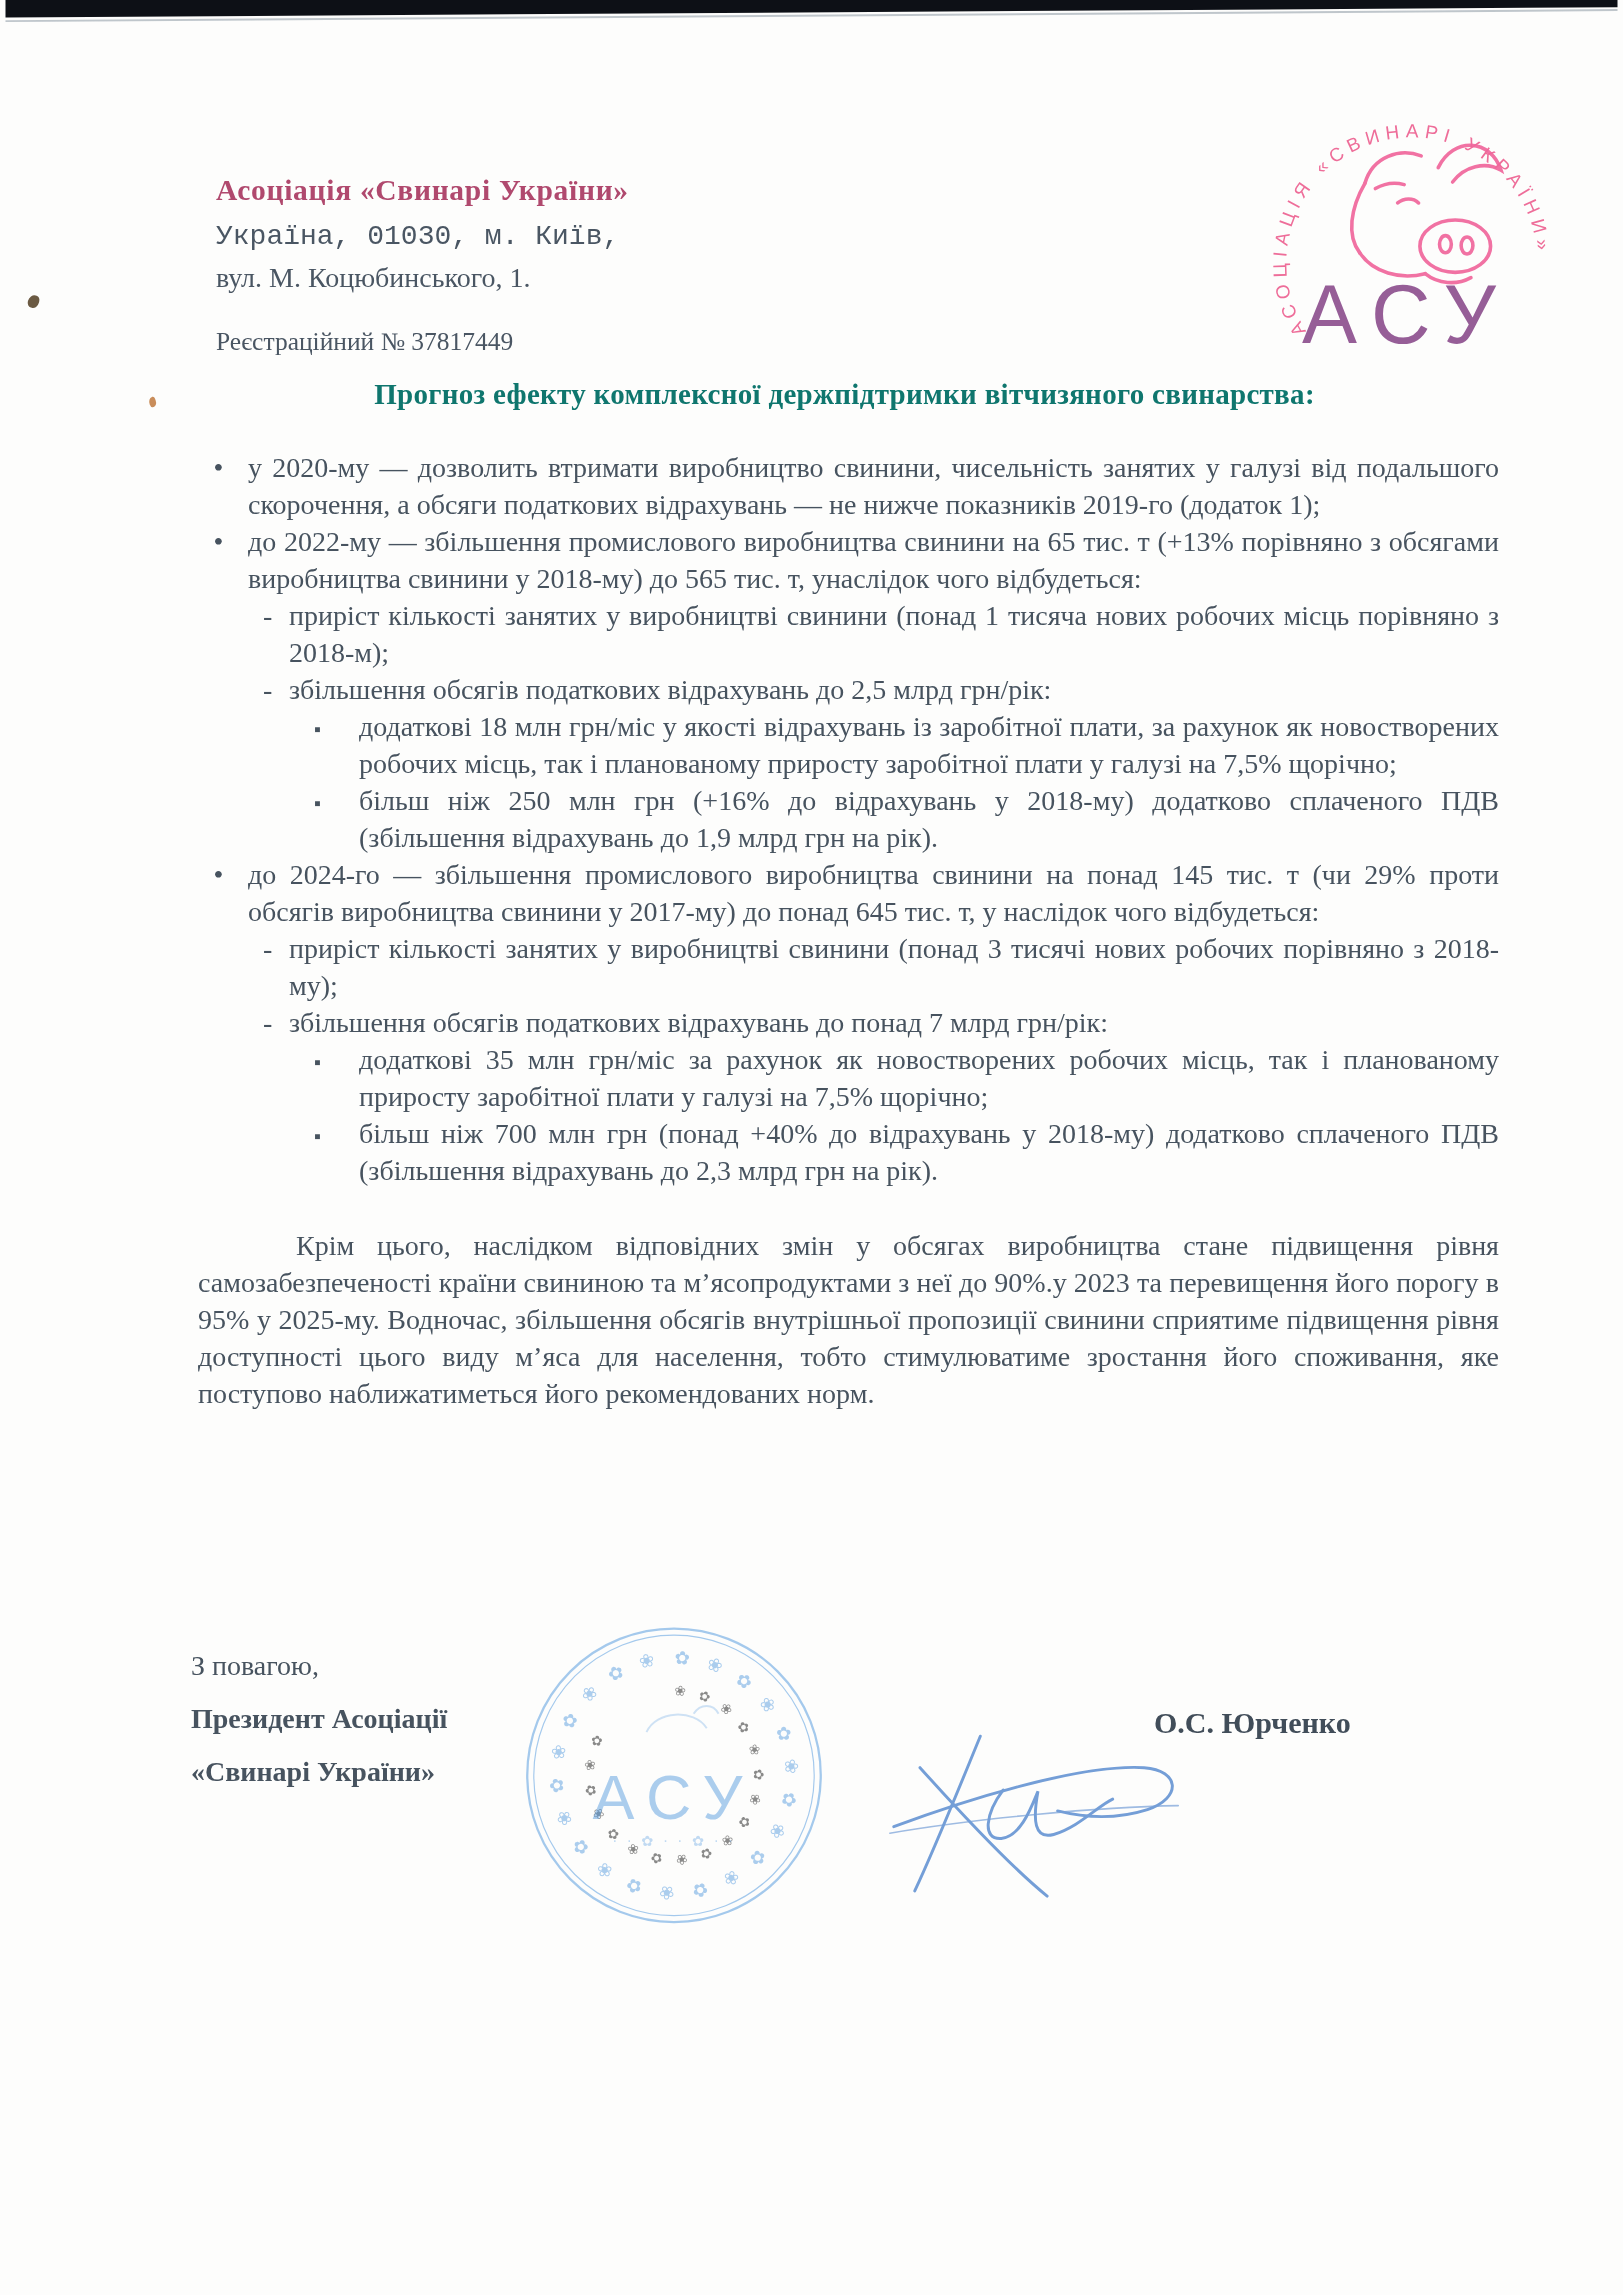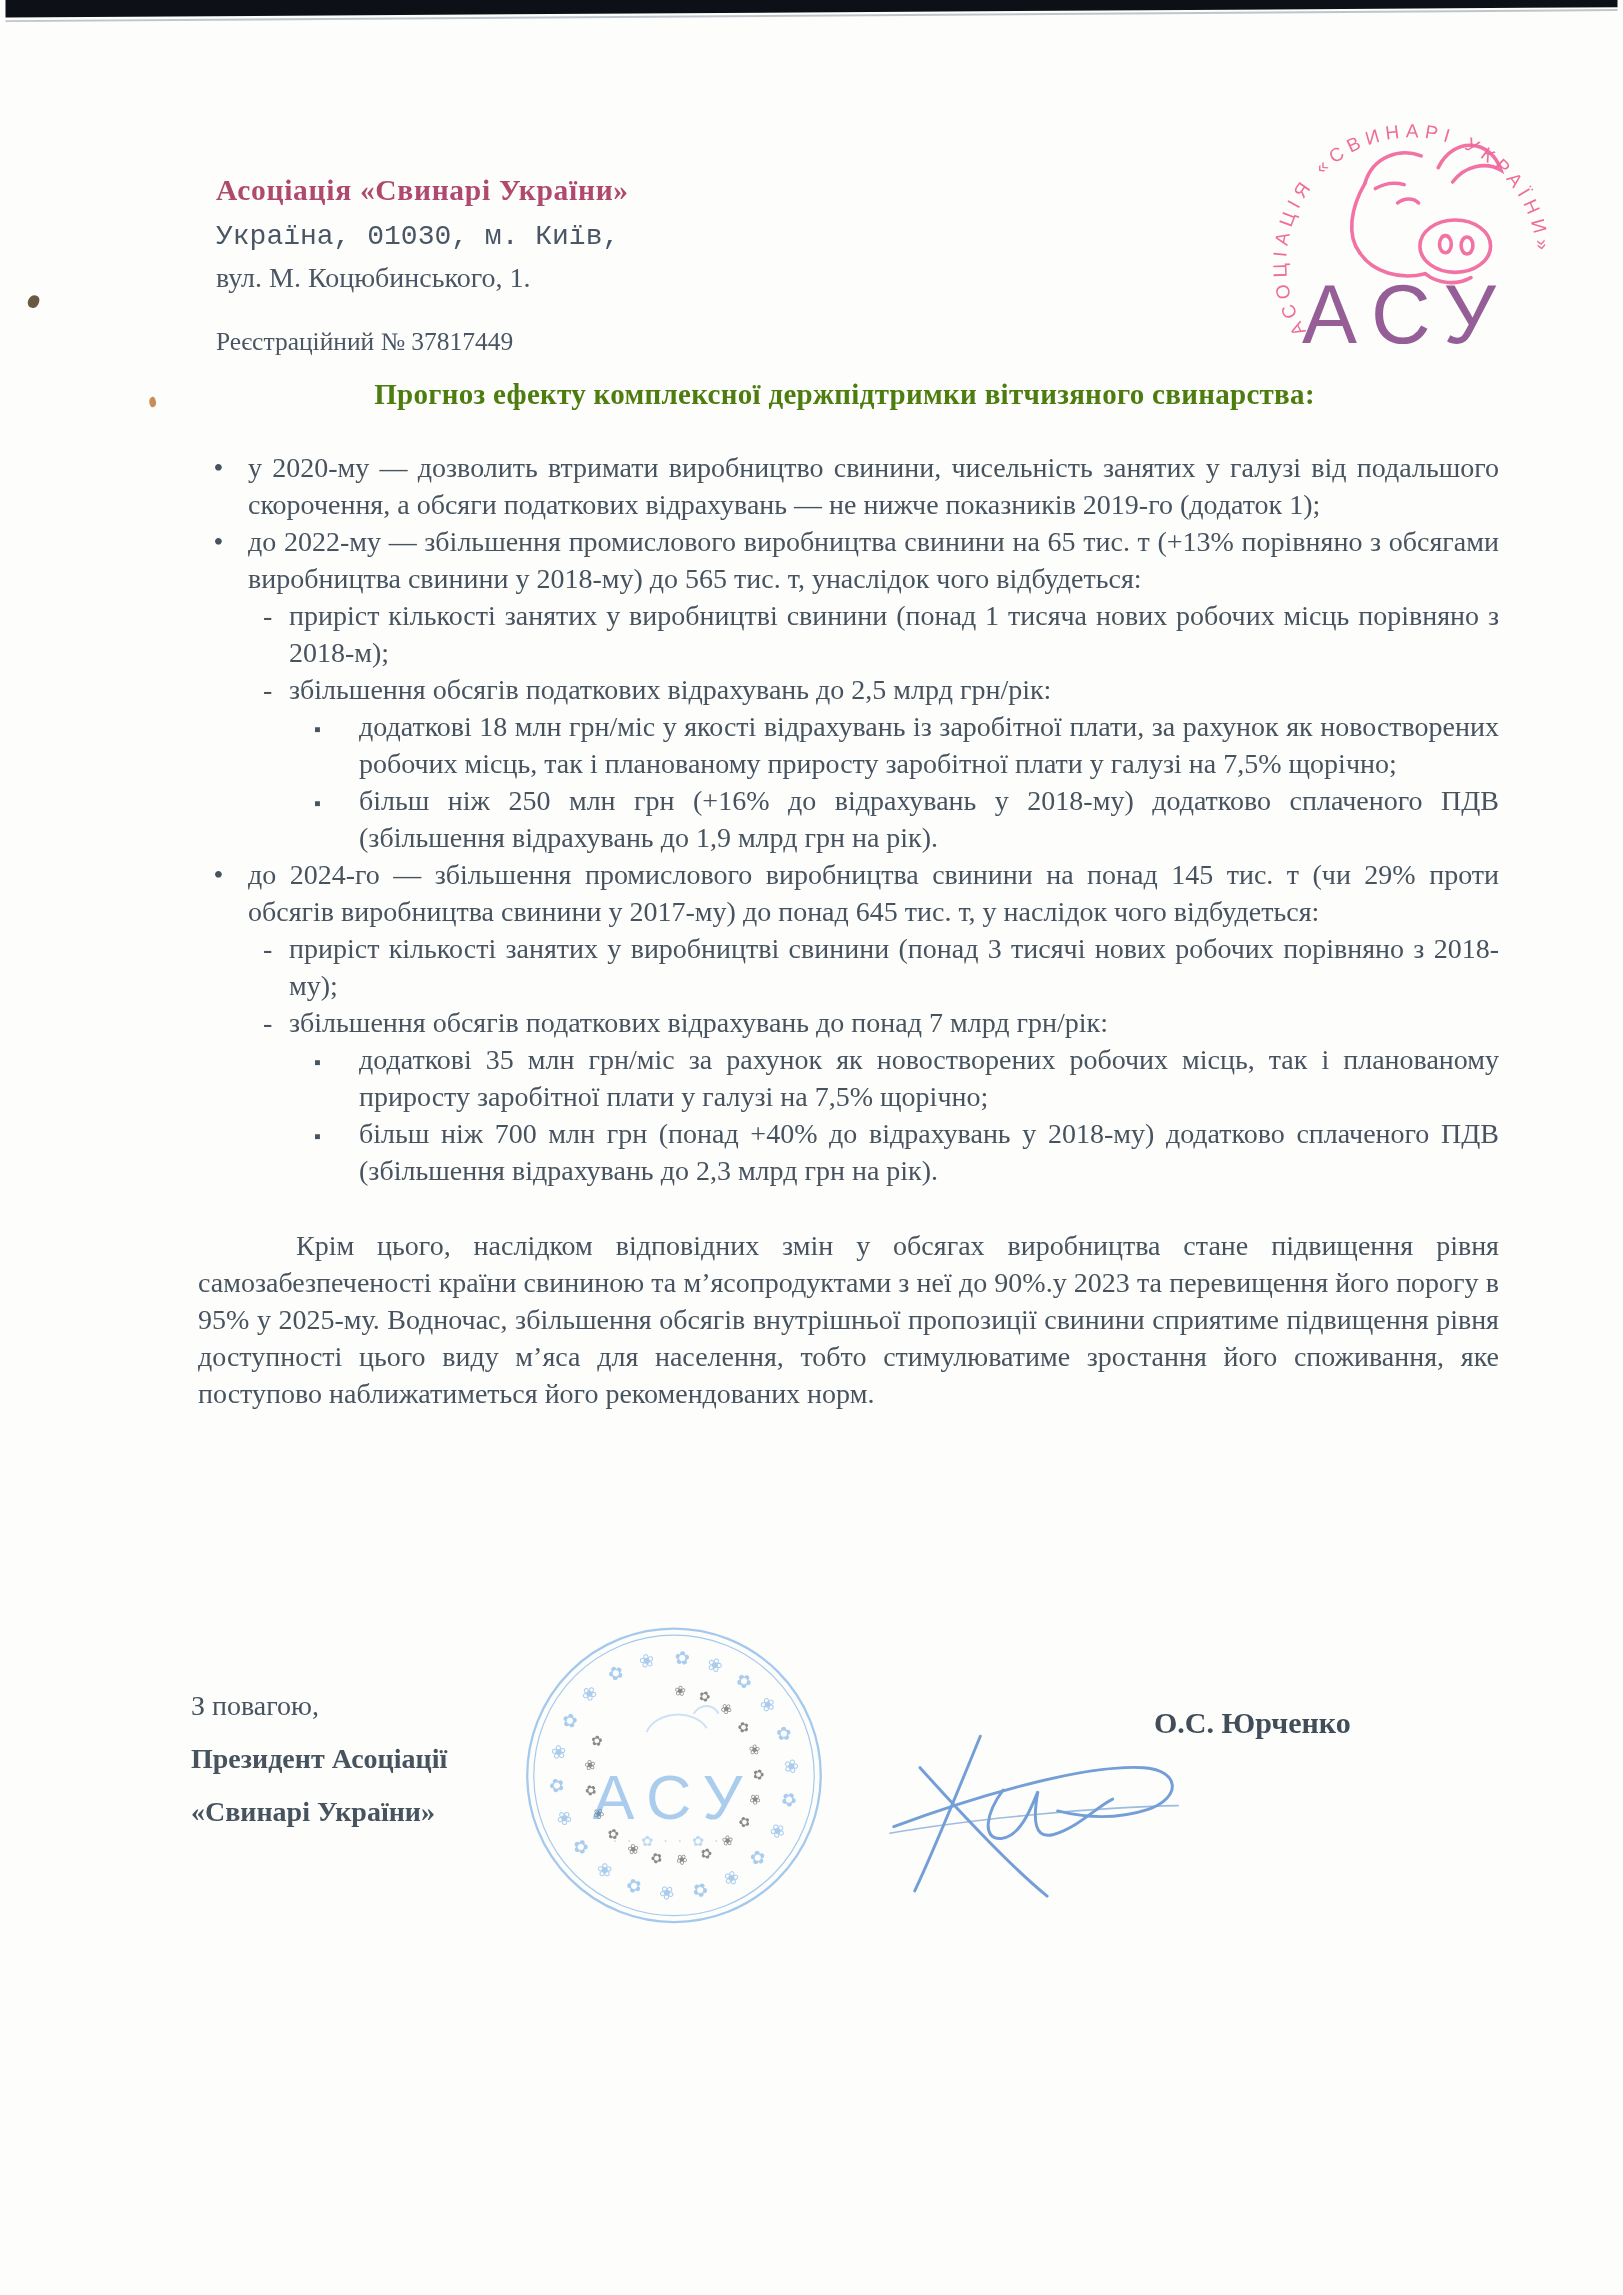--- a/index.html
+++ b/index.html
@@ -24,30 +24,30 @@
   .org  { font-size:29.5px; font-weight:bold; color:#b0496e; letter-spacing:0.7px; }
   .addr { font-size:28px; line-height:41px; color:#4a5663; }
   .addr.first { margin-top:9.2px;font-family:Liberation Mono, monospace; }
   .reg  { font-size:25.5px; color:#4a5663; margin-top:29px; }
 
   
   .logo { position:absolute; left:1260px; top:110px; }
 
   
   .content { position:absolute; left:190px; top:378px; width:1309px; }
-  .title { font-size:29px; font-weight:bold; text-align:center; color:#4d7c0f; margin-bottom:38px; letter-spacing:0.3px; }
+  .title { font-size:29px; font-weight:bold; text-align:center; color:#0f766e; margin-bottom:38px; letter-spacing:0.3px; }
   .li { position:relative; text-align:justify; font-size:28px; line-height:37px; }
   .li .mk { position:absolute; top:0; }
   .li.l1 { padding-left:58px; }  .li.l1 .mk { left:23.6px; }
   .li.l2 { padding-left:99px; } .li.l2 .mk { left:73px; }
   .li.l3 { padding-left:169px; } .li.l3 .mk { left:124px; font-size:19.6px; top:2.6px; }
   .closing { font-size:28px; line-height:37px; text-align:justify; text-indent:98px; margin:38px 0 0 8px; }
 
   
-  .signoff { position:absolute; left:191px; top:1685px; font-size:28px; line-height:41px; }
+  .signoff { position:absolute; left:191px; top:1645px; font-size:28px; line-height:41px; }
   .signoff .b { font-weight:bold;margin-top:12px; }
   .signname { position:absolute; left:1154px; top:1706px; font-size:30px; font-weight:bold; color:#414d59; }
   .stamp { position:absolute; left:522px; top:1622px; }
   .sig { position:absolute; left:882px; top:1727px; }
 </style>
 </head>
 <body>
 
 <div class="page">
 

